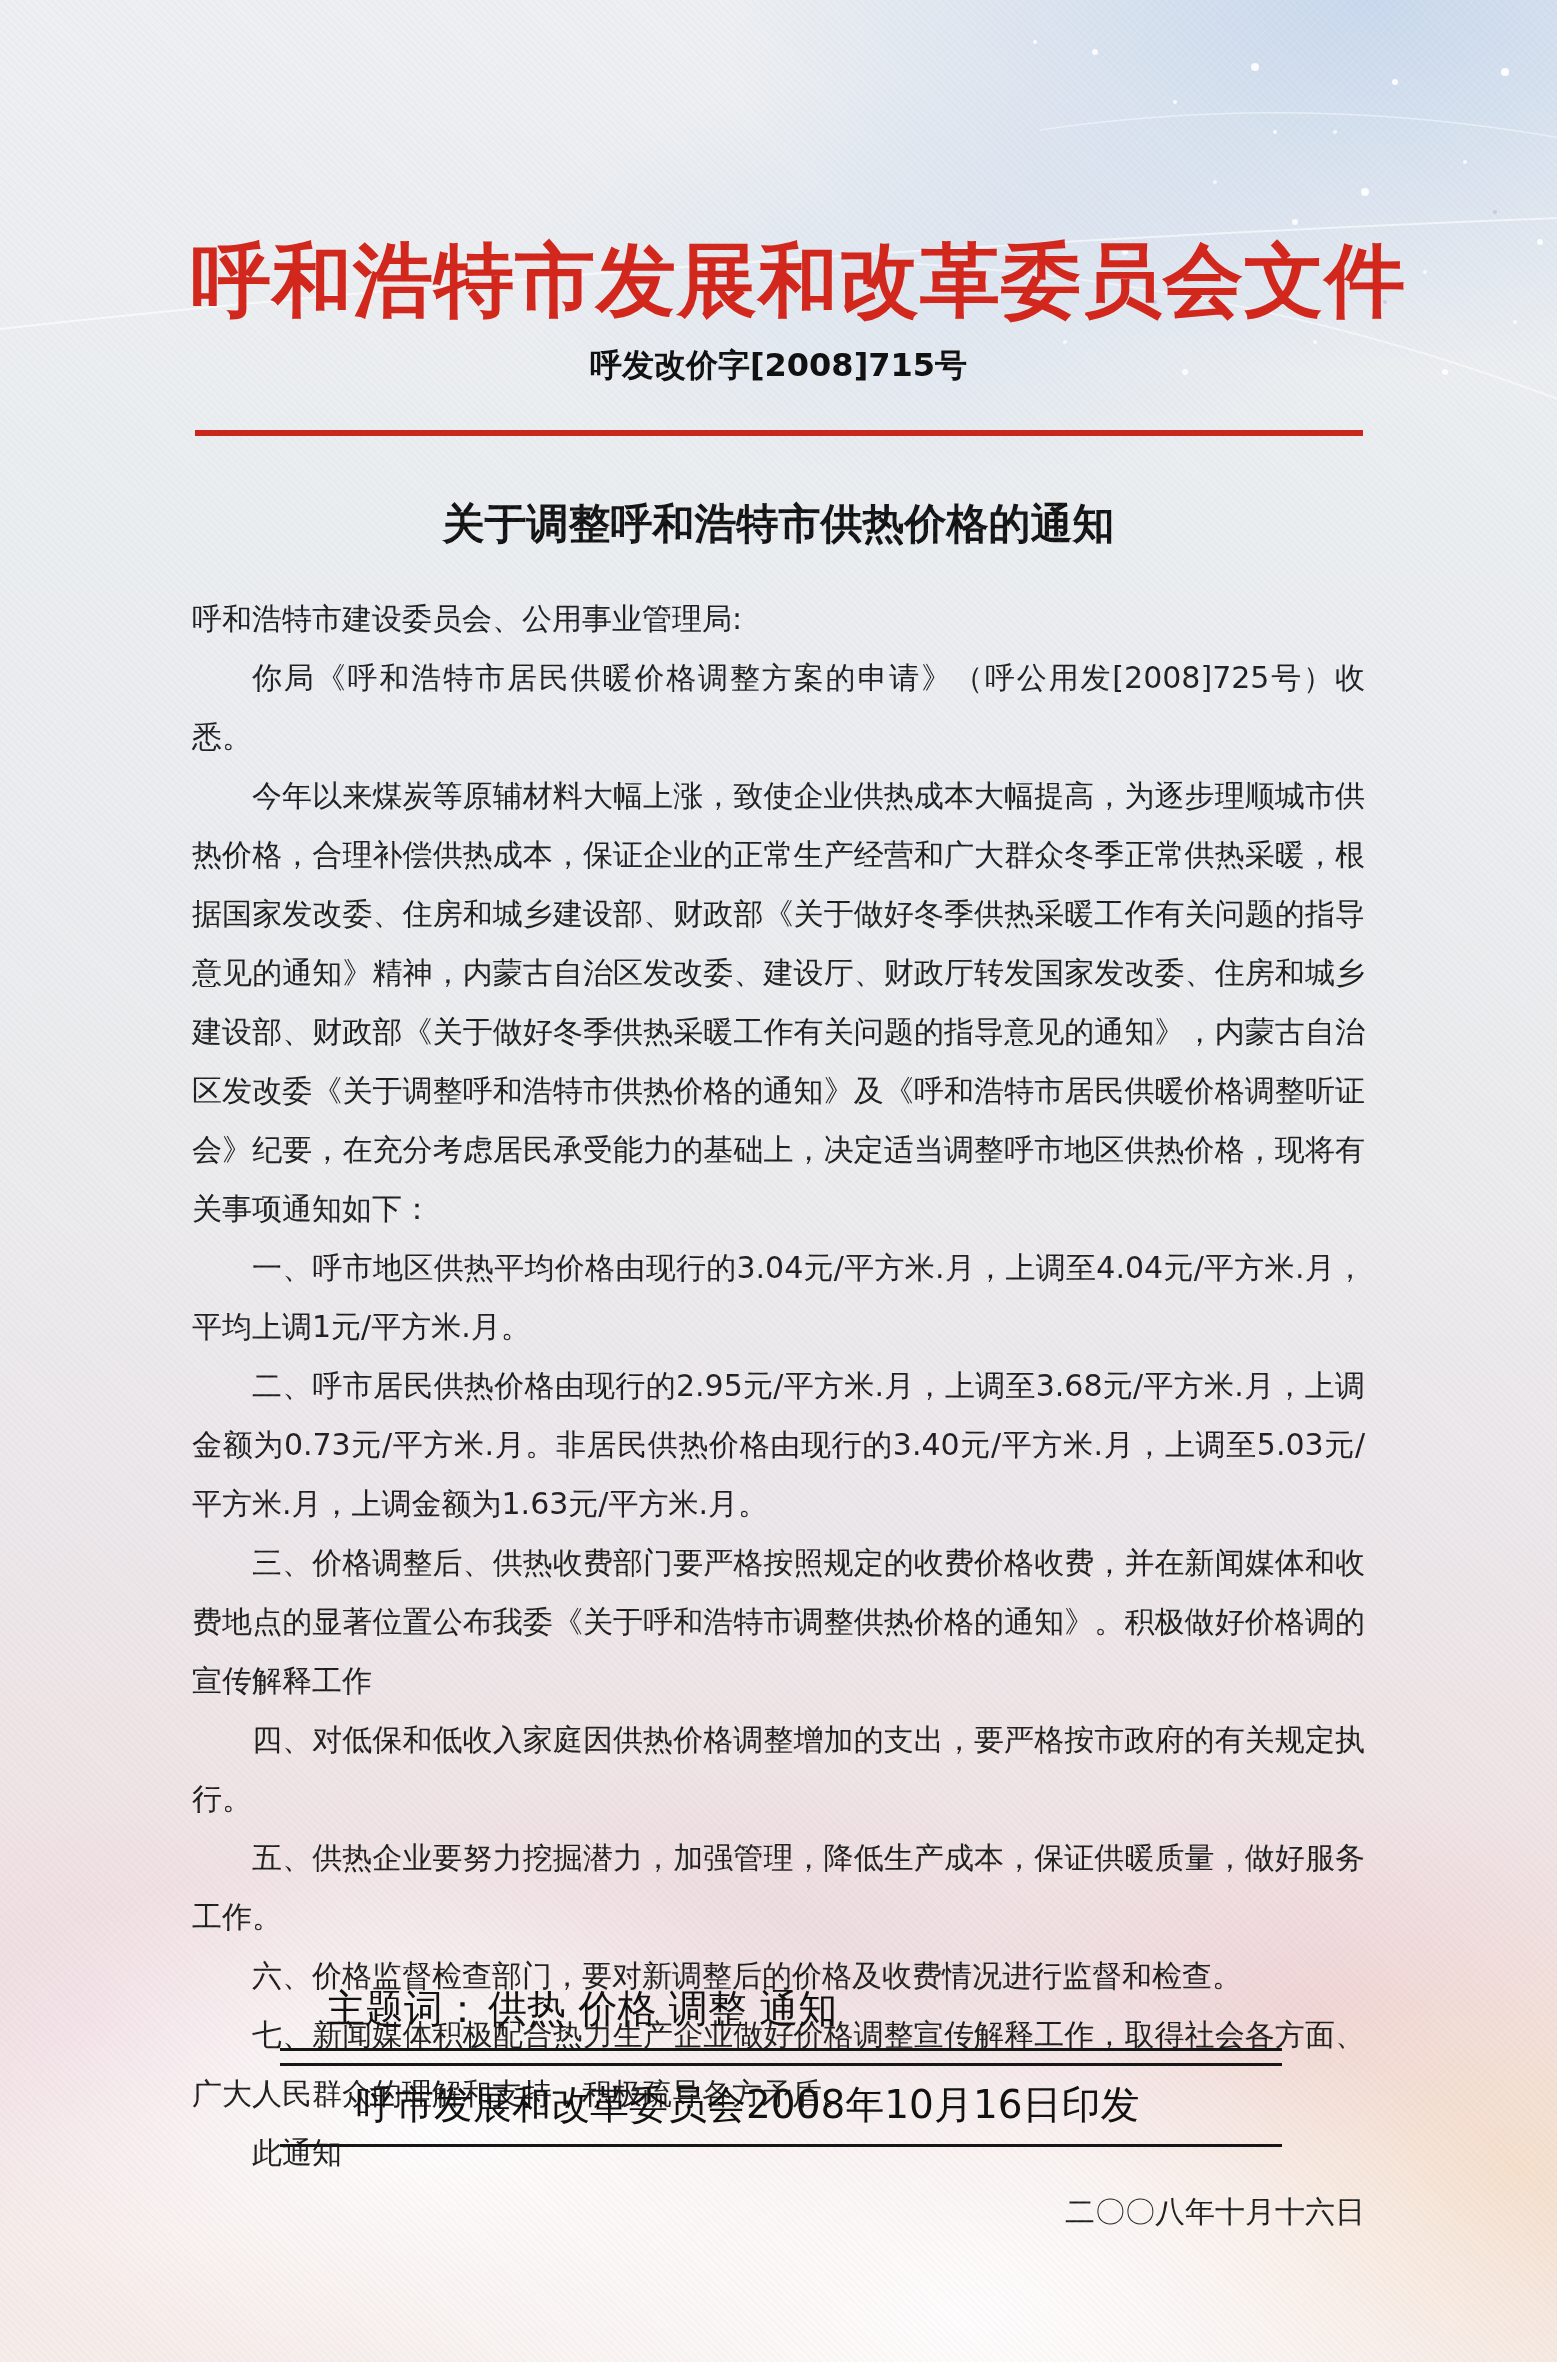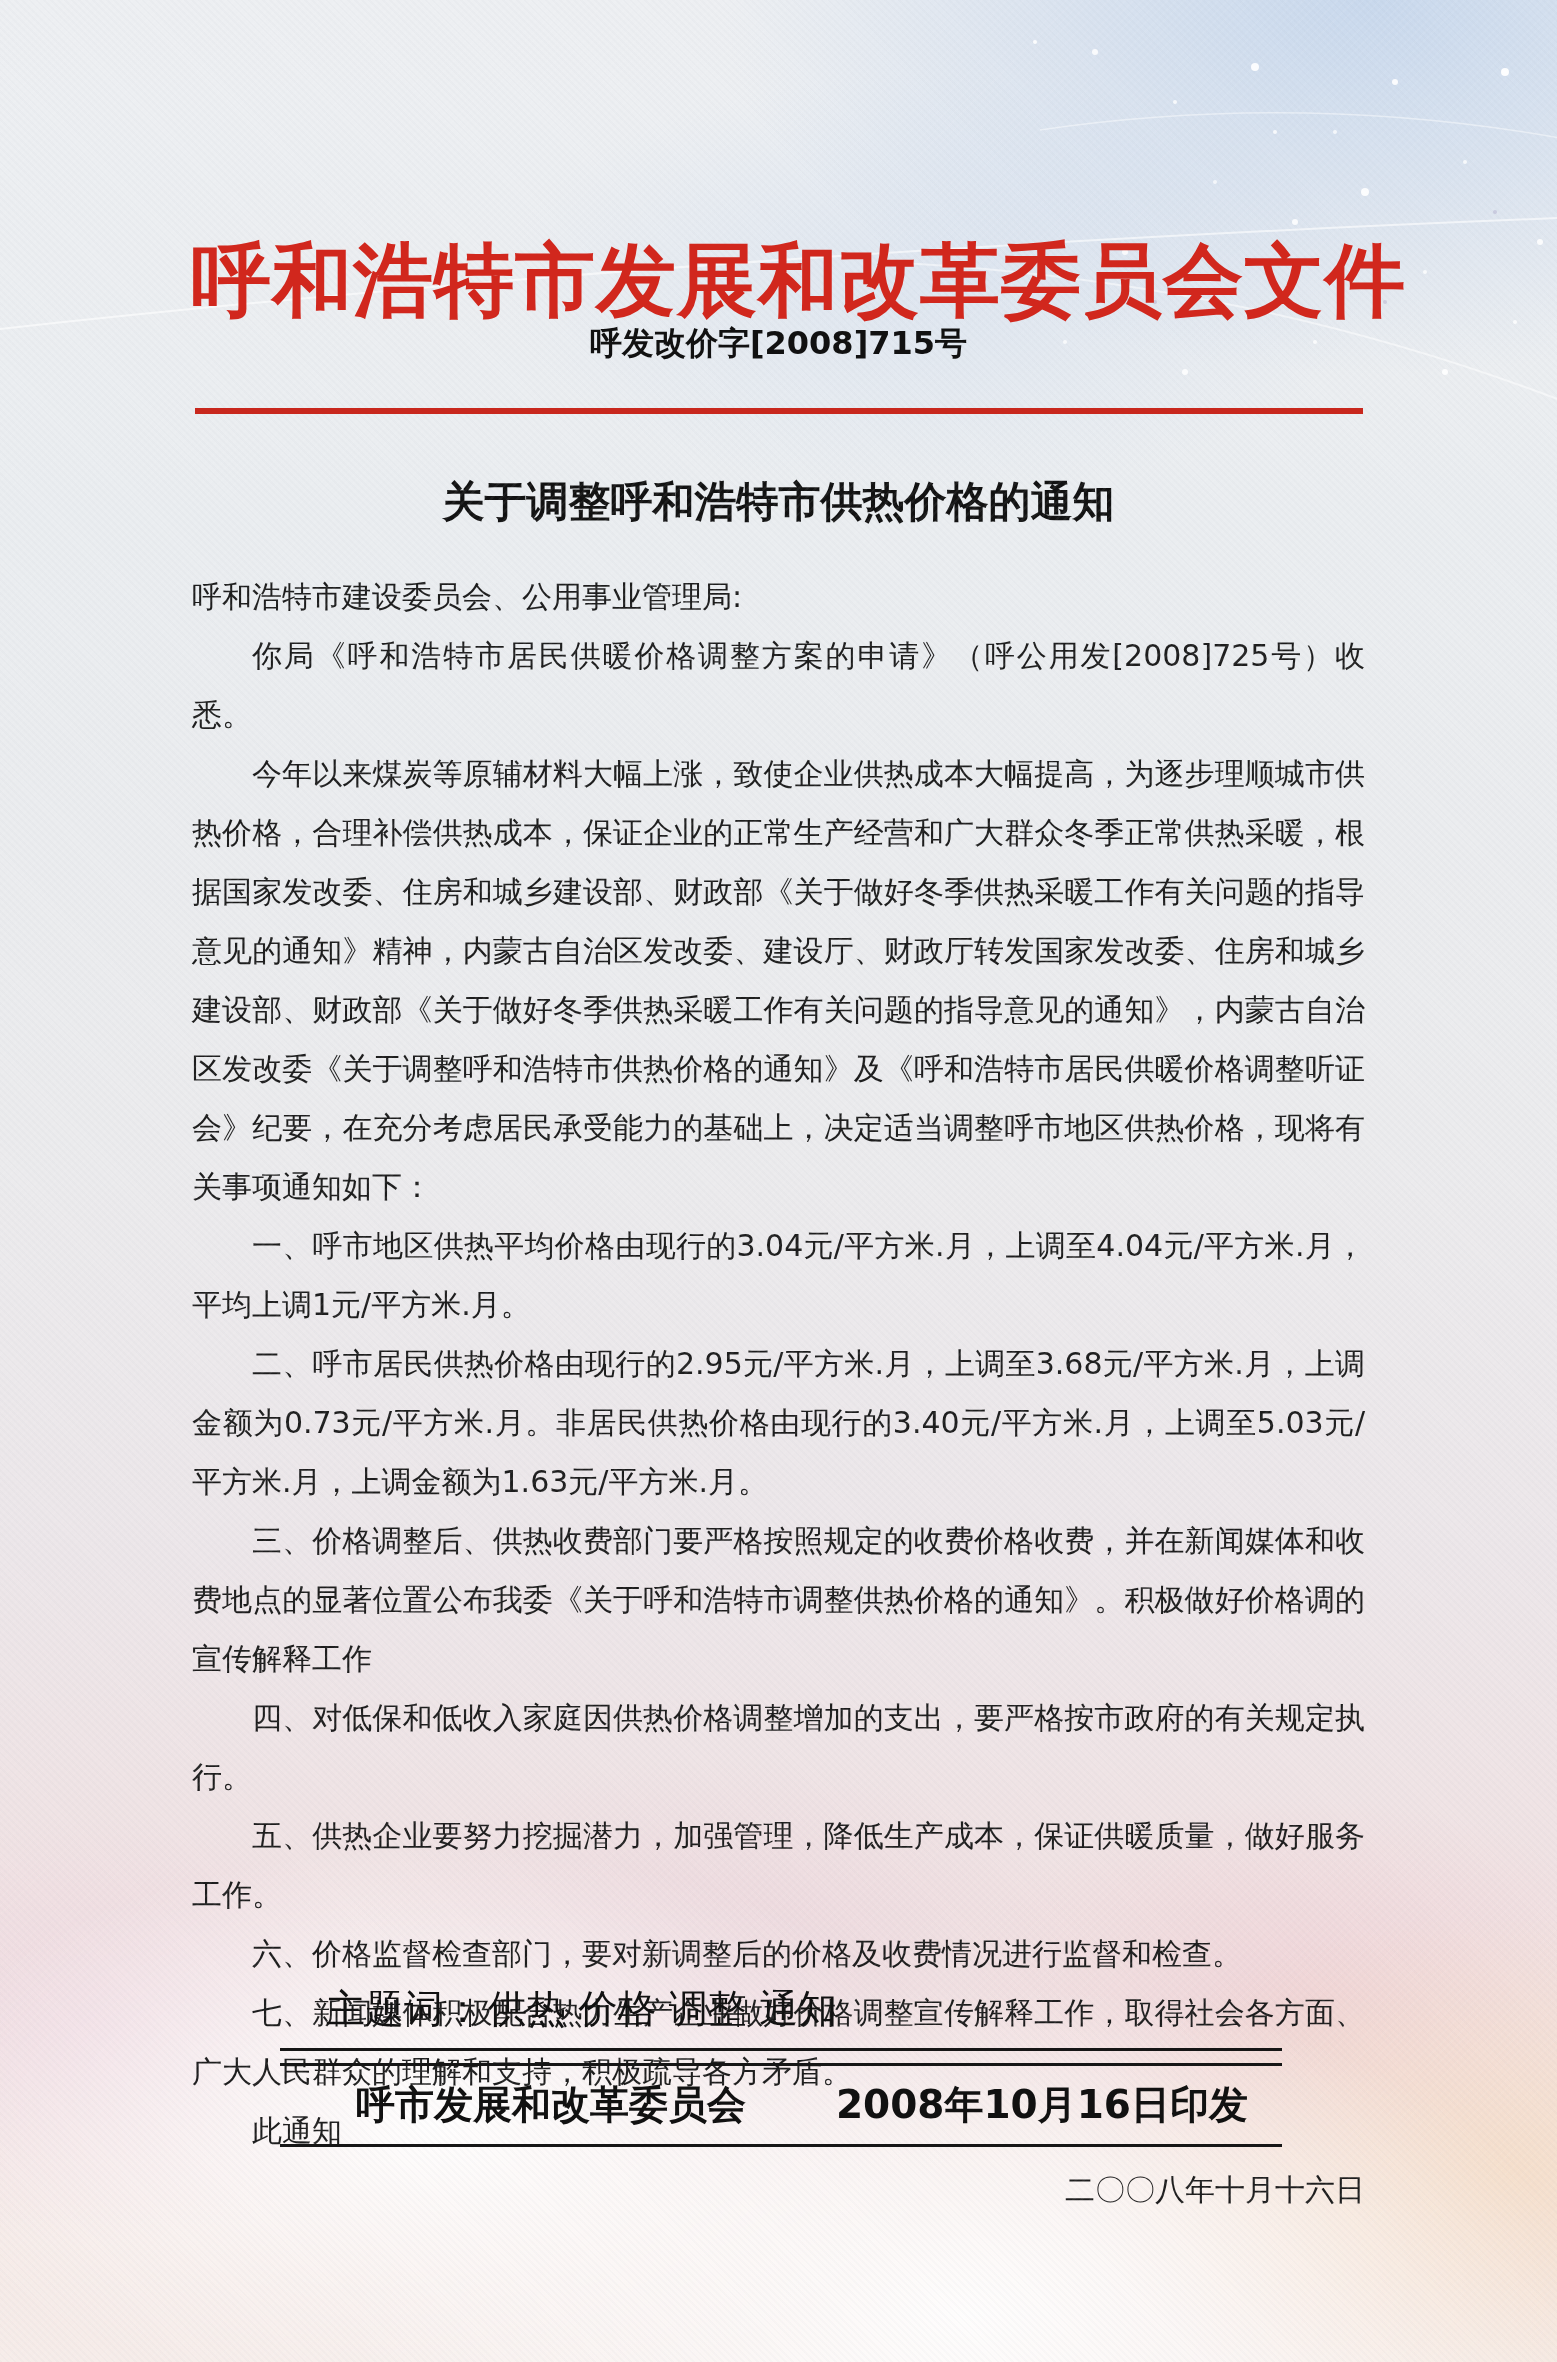--- a/index.html
+++ b/index.html
@@ -46,40 +46,40 @@
   }
   header{position:relative;text-align:center;}
   .org-title{
     margin:0;padding-top:238px;
     font-family:"DejaVu Serif",serif;
     font-weight:bold;font-size:80px;line-height:1.05;
     letter-spacing:1px;white-space:nowrap;
     color:#d1271d;
     padding-left:40px;
   }
-  .doc-number{font-size:32px;font-weight:bold;color:#111;}
+  .doc-number{margin-top:22px;font-size:32px;font-weight:bold;color:#111;}
   .red-rule{margin:42px auto 0;width:1168px;height:6px;background:#c8271d;}
   main{margin:0 192px;width:1173px;}
   .notice-title{
     margin:62px 0 0;text-align:center;
     font-size:42px;font-weight:bold;color:#111;line-height:1.25;
   }
   .body-text{margin-top:38px;font-size:30px;line-height:59px;text-align:justify;}
   .body-text p{margin:0;}
   .body-text p.indent{text-indent:2em;}
   .closing{text-indent:2em;}
   .date-line{text-align:right;text-indent:0;}
   footer{
     position:absolute;left:280px;top:1982px;width:1002px;
     font-size:39px;color:#111;
   }
   .f-row{display:flex;align-items:baseline;}
   .subject-row{padding-left:46px;}
   .report-row{padding-left:76px;}
-  .issuer-row{padding-left:76px;padding-right:34px;justify-content:space-between;font-weight:bold;}
+  .issuer-row{padding-left:76px;padding-right:34px;justify-content:flex-start;}
   .f-rule{height:3px;background:#161616;border:0;margin:12px 0 0;}
   .report-row,.issuer-row{margin-top:12px;}
   .issuer-row + .f-rule{margin-top:12px;}
   .subject-terms{margin-left:6px;}
 </style>
 </head>
 <body>
 
 <div class="page">
 

